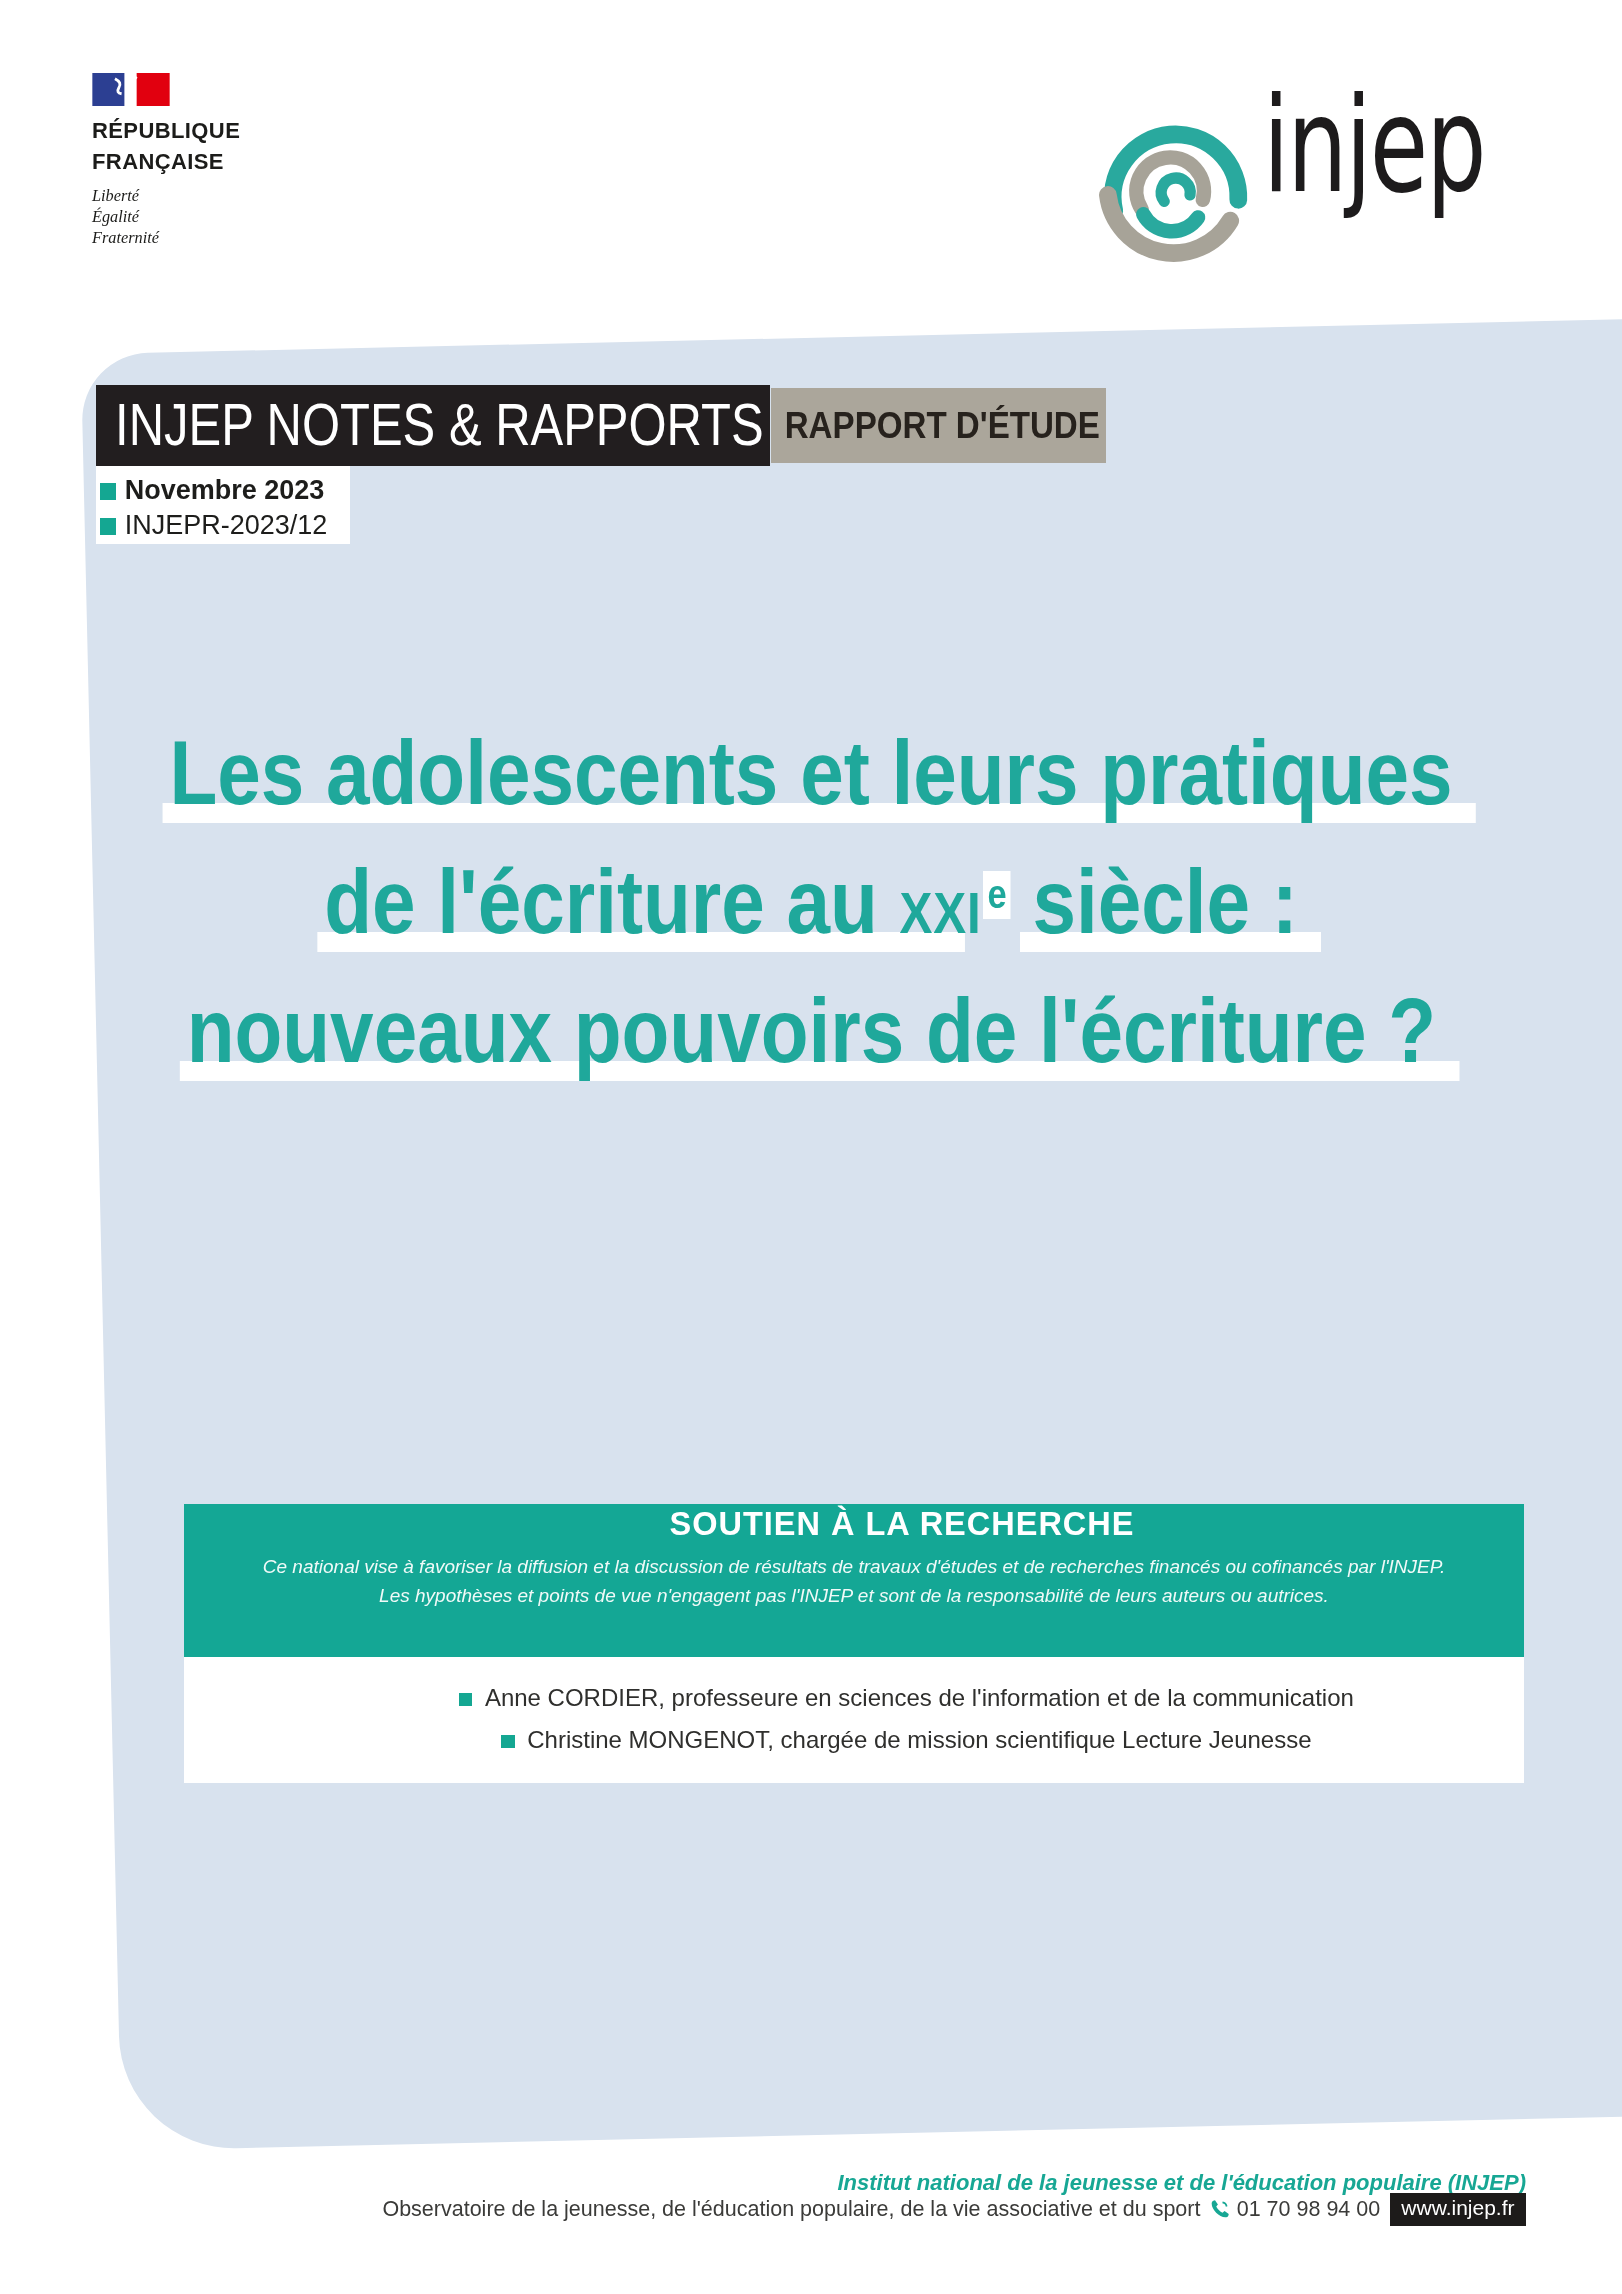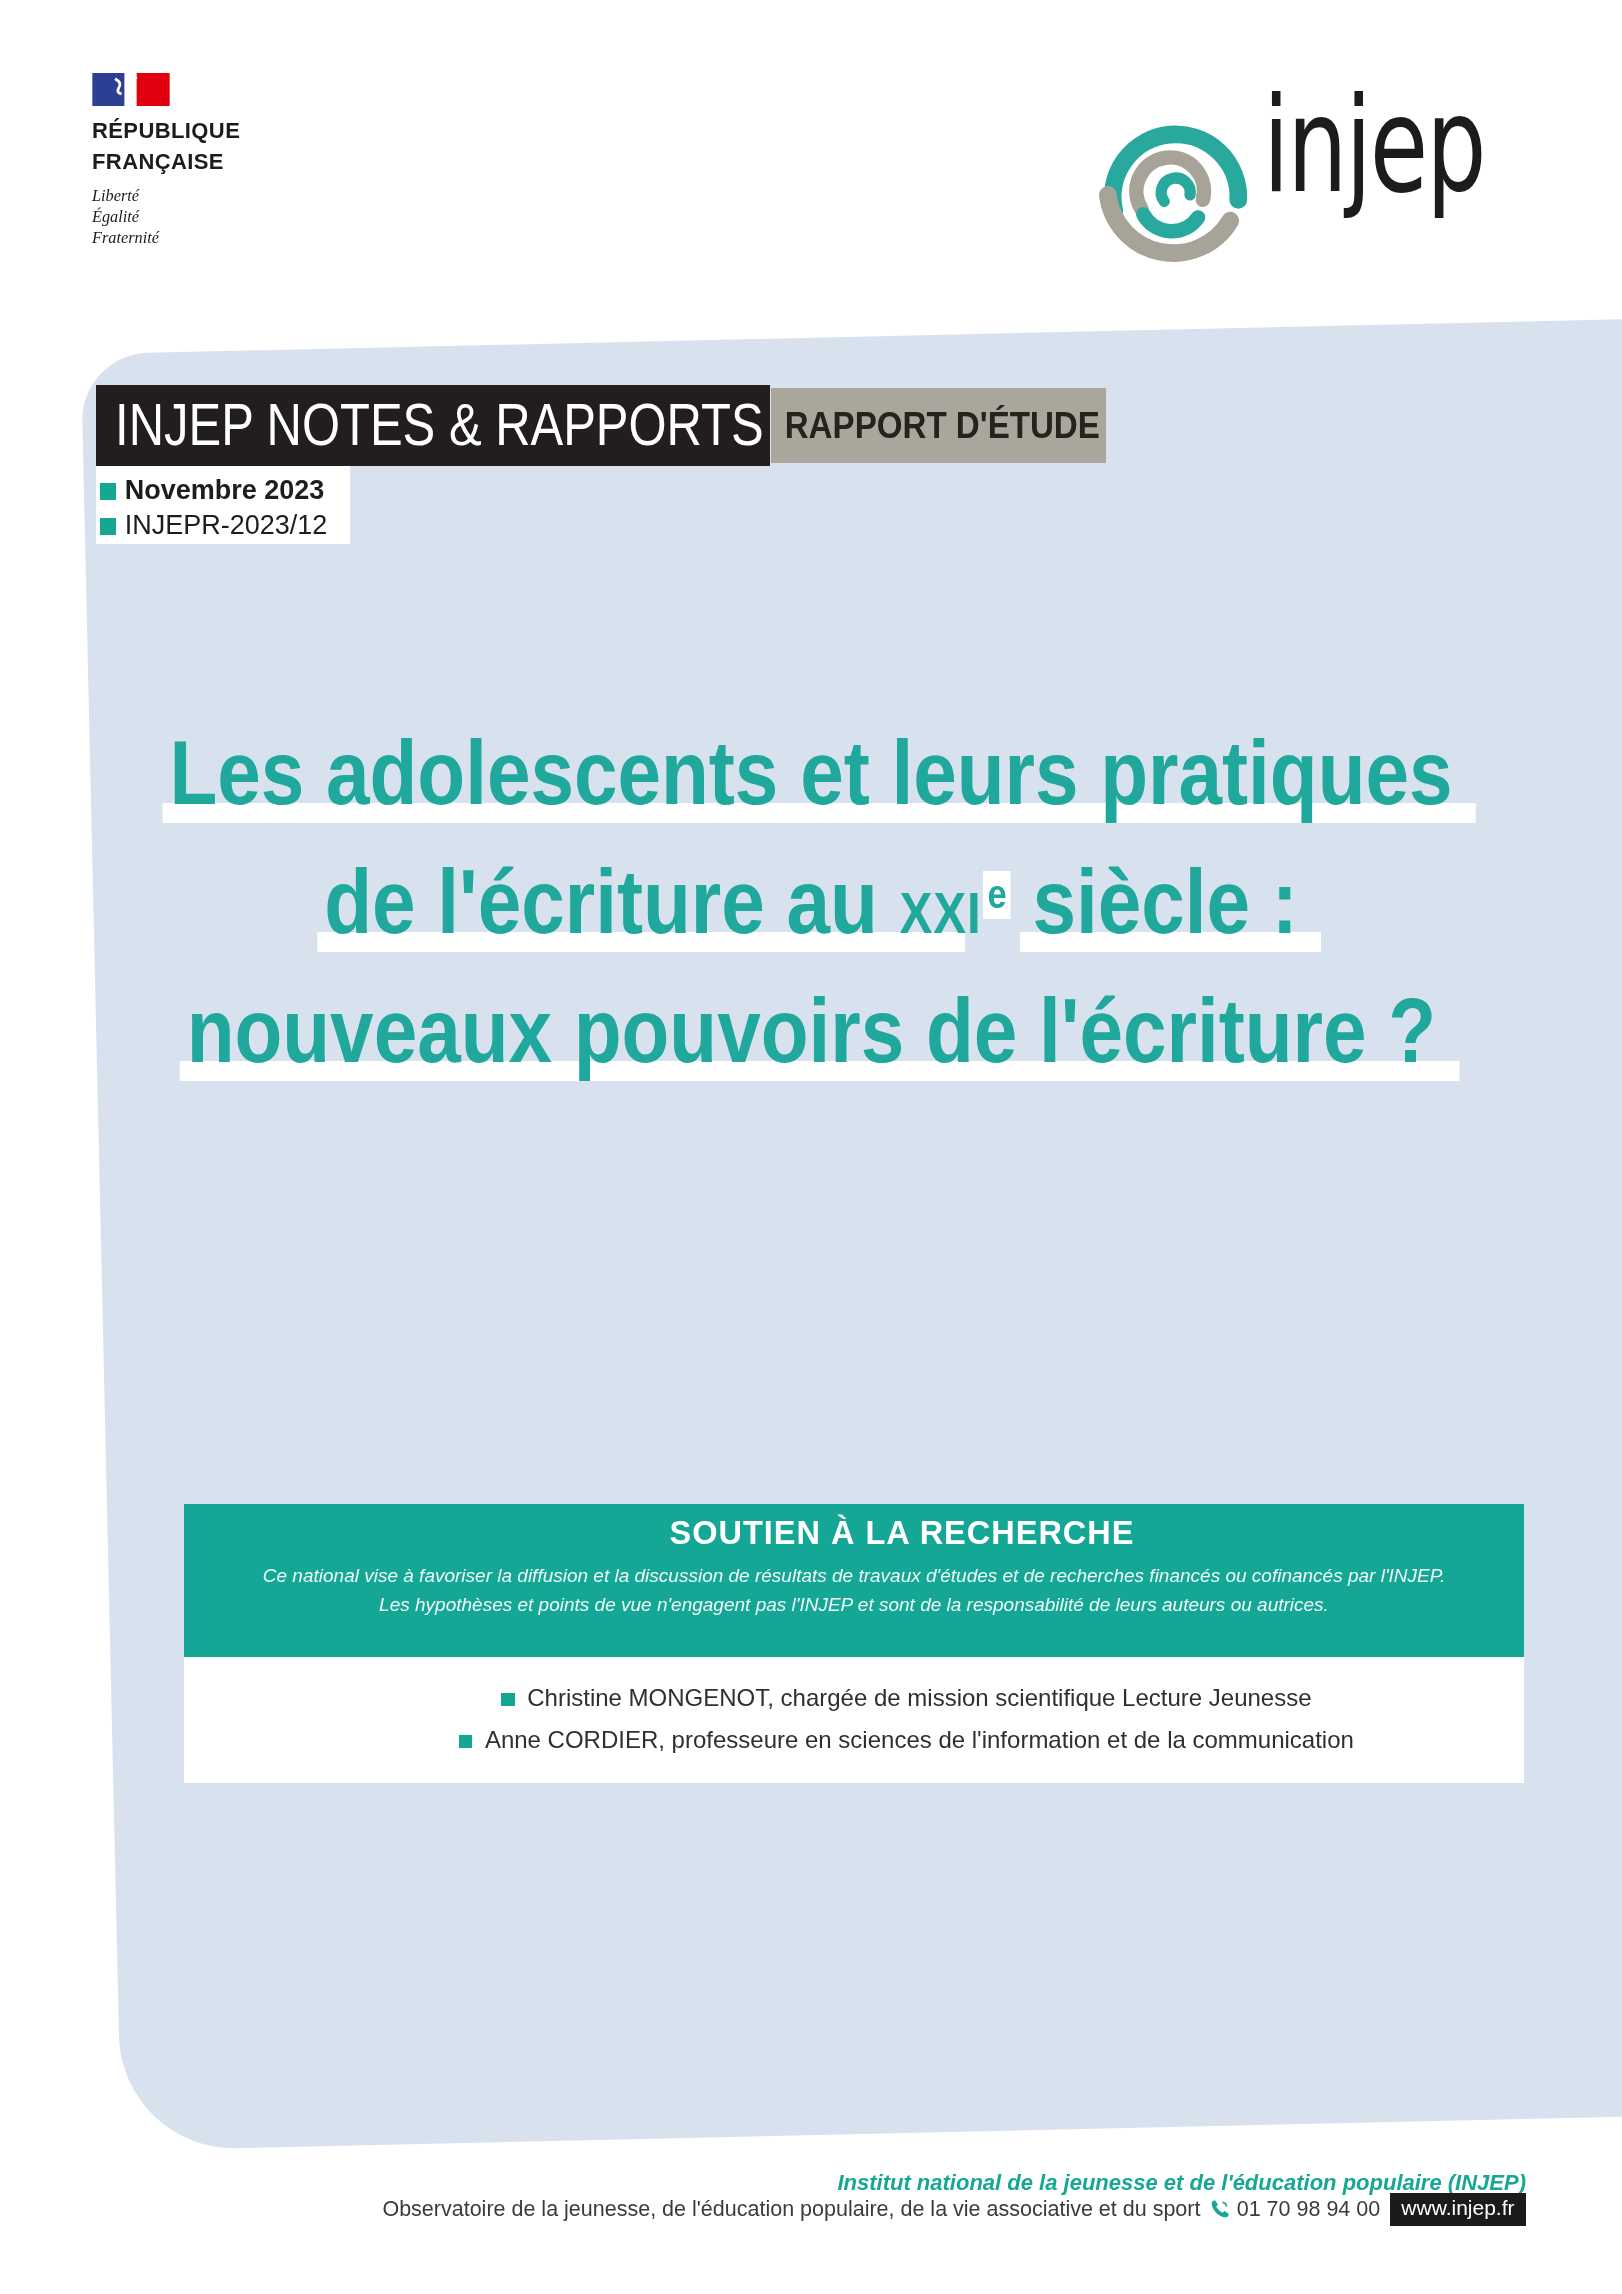--- a/index.html
+++ b/index.html
@@ -74,21 +74,21 @@
   .t-sup{
     position:relative;z-index:1;font-size:.44em;top:-.62em;
     background:#ffffff;padding:1px 4.8px 2.9px;margin-left:1.9px;
   }
   #title-line-1{top:719px;}
   #title-line-2{top:848px;}
   #title-line-3{top:977px;}
   
   .support-banner{
     position:absolute;left:184px;top:1504px;width:1340px;height:153px;
-    background:#14a795;box-sizing:border-box;padding-top:11px;text-align:center;
+    background:#14a795;box-sizing:border-box;padding-top:2px;text-align:center;
   }
   .support-heading{
     font-size:32.5px;font-weight:bold;color:#ffffff;letter-spacing:1px;padding-left:96px;
   }
   .support-body{margin-top:8.6px;font-style:italic;font-size:19px;line-height:29px;color:#f0faf8;}
   
   .authors-box{
     position:absolute;left:184px;top:1657px;width:1340px;height:126px;
     background:#ffffff;box-sizing:border-box;padding-top:20px;padding-left:105px;text-align:center;
   }
@@ -189,24 +189,24 @@
   <div class="support-banner">
     <div class="support-heading">SOUTIEN À LA RECHERCHE</div>
     <div class="support-body">
       <div>Ce national vise à favoriser la diffusion et la discussion de résultats de travaux d'études et de recherches financés ou cofinancés par l'INJEP.</div>
       <div>Les hypothèses et points de vue n'engagent pas l'INJEP et sont de la responsabilité de leurs auteurs ou autrices.</div>
     </div>
   </div>
 
   <div class="authors-box">
     <div class="author-row">
+      <span class="sq2"></span><span>Anne CORDIER, professeure en sciences de l'information et de la communication</span>
+    </div>
+    <div class="author-row">
       <span class="sq2"></span><span>Christine MONGENOT, chargée de mission scientifique Lecture Jeunesse</span>
-    </div>
-    <div class="author-row">
-      <span class="sq2"></span><span>Anne CORDIER, professeure en sciences de l'information et de la communication</span>
     </div>
   </div>
 
   <div class="f-line1">Institut national de la jeunesse et de l'éducation populaire (INJEP)</div>
   <div class="f-line2">
     <span>Observatoire de la jeunesse, de l'éducation populaire, de la vie associative et du sport</span>
     <svg class="phone-icon" width="20" height="20" viewBox="0 0 24 24">
       <path d="M4,2 C2.5,2.5 2,4 2,5.5 C2,13 11,22 18.5,22 C20,22 21.5,21.5 22,20 L22.5,18 L17.5,14.5 L15,16.5 C12.5,15.5 8.5,11.5 7.5,9 L9.5,6.5 L6,1.5 Z" fill="#17a794"></path>
       <path d="M15,4 a6,6 0 0 1 5,5" stroke="#17a794" stroke-width="2" fill="none"></path>
     </svg>

